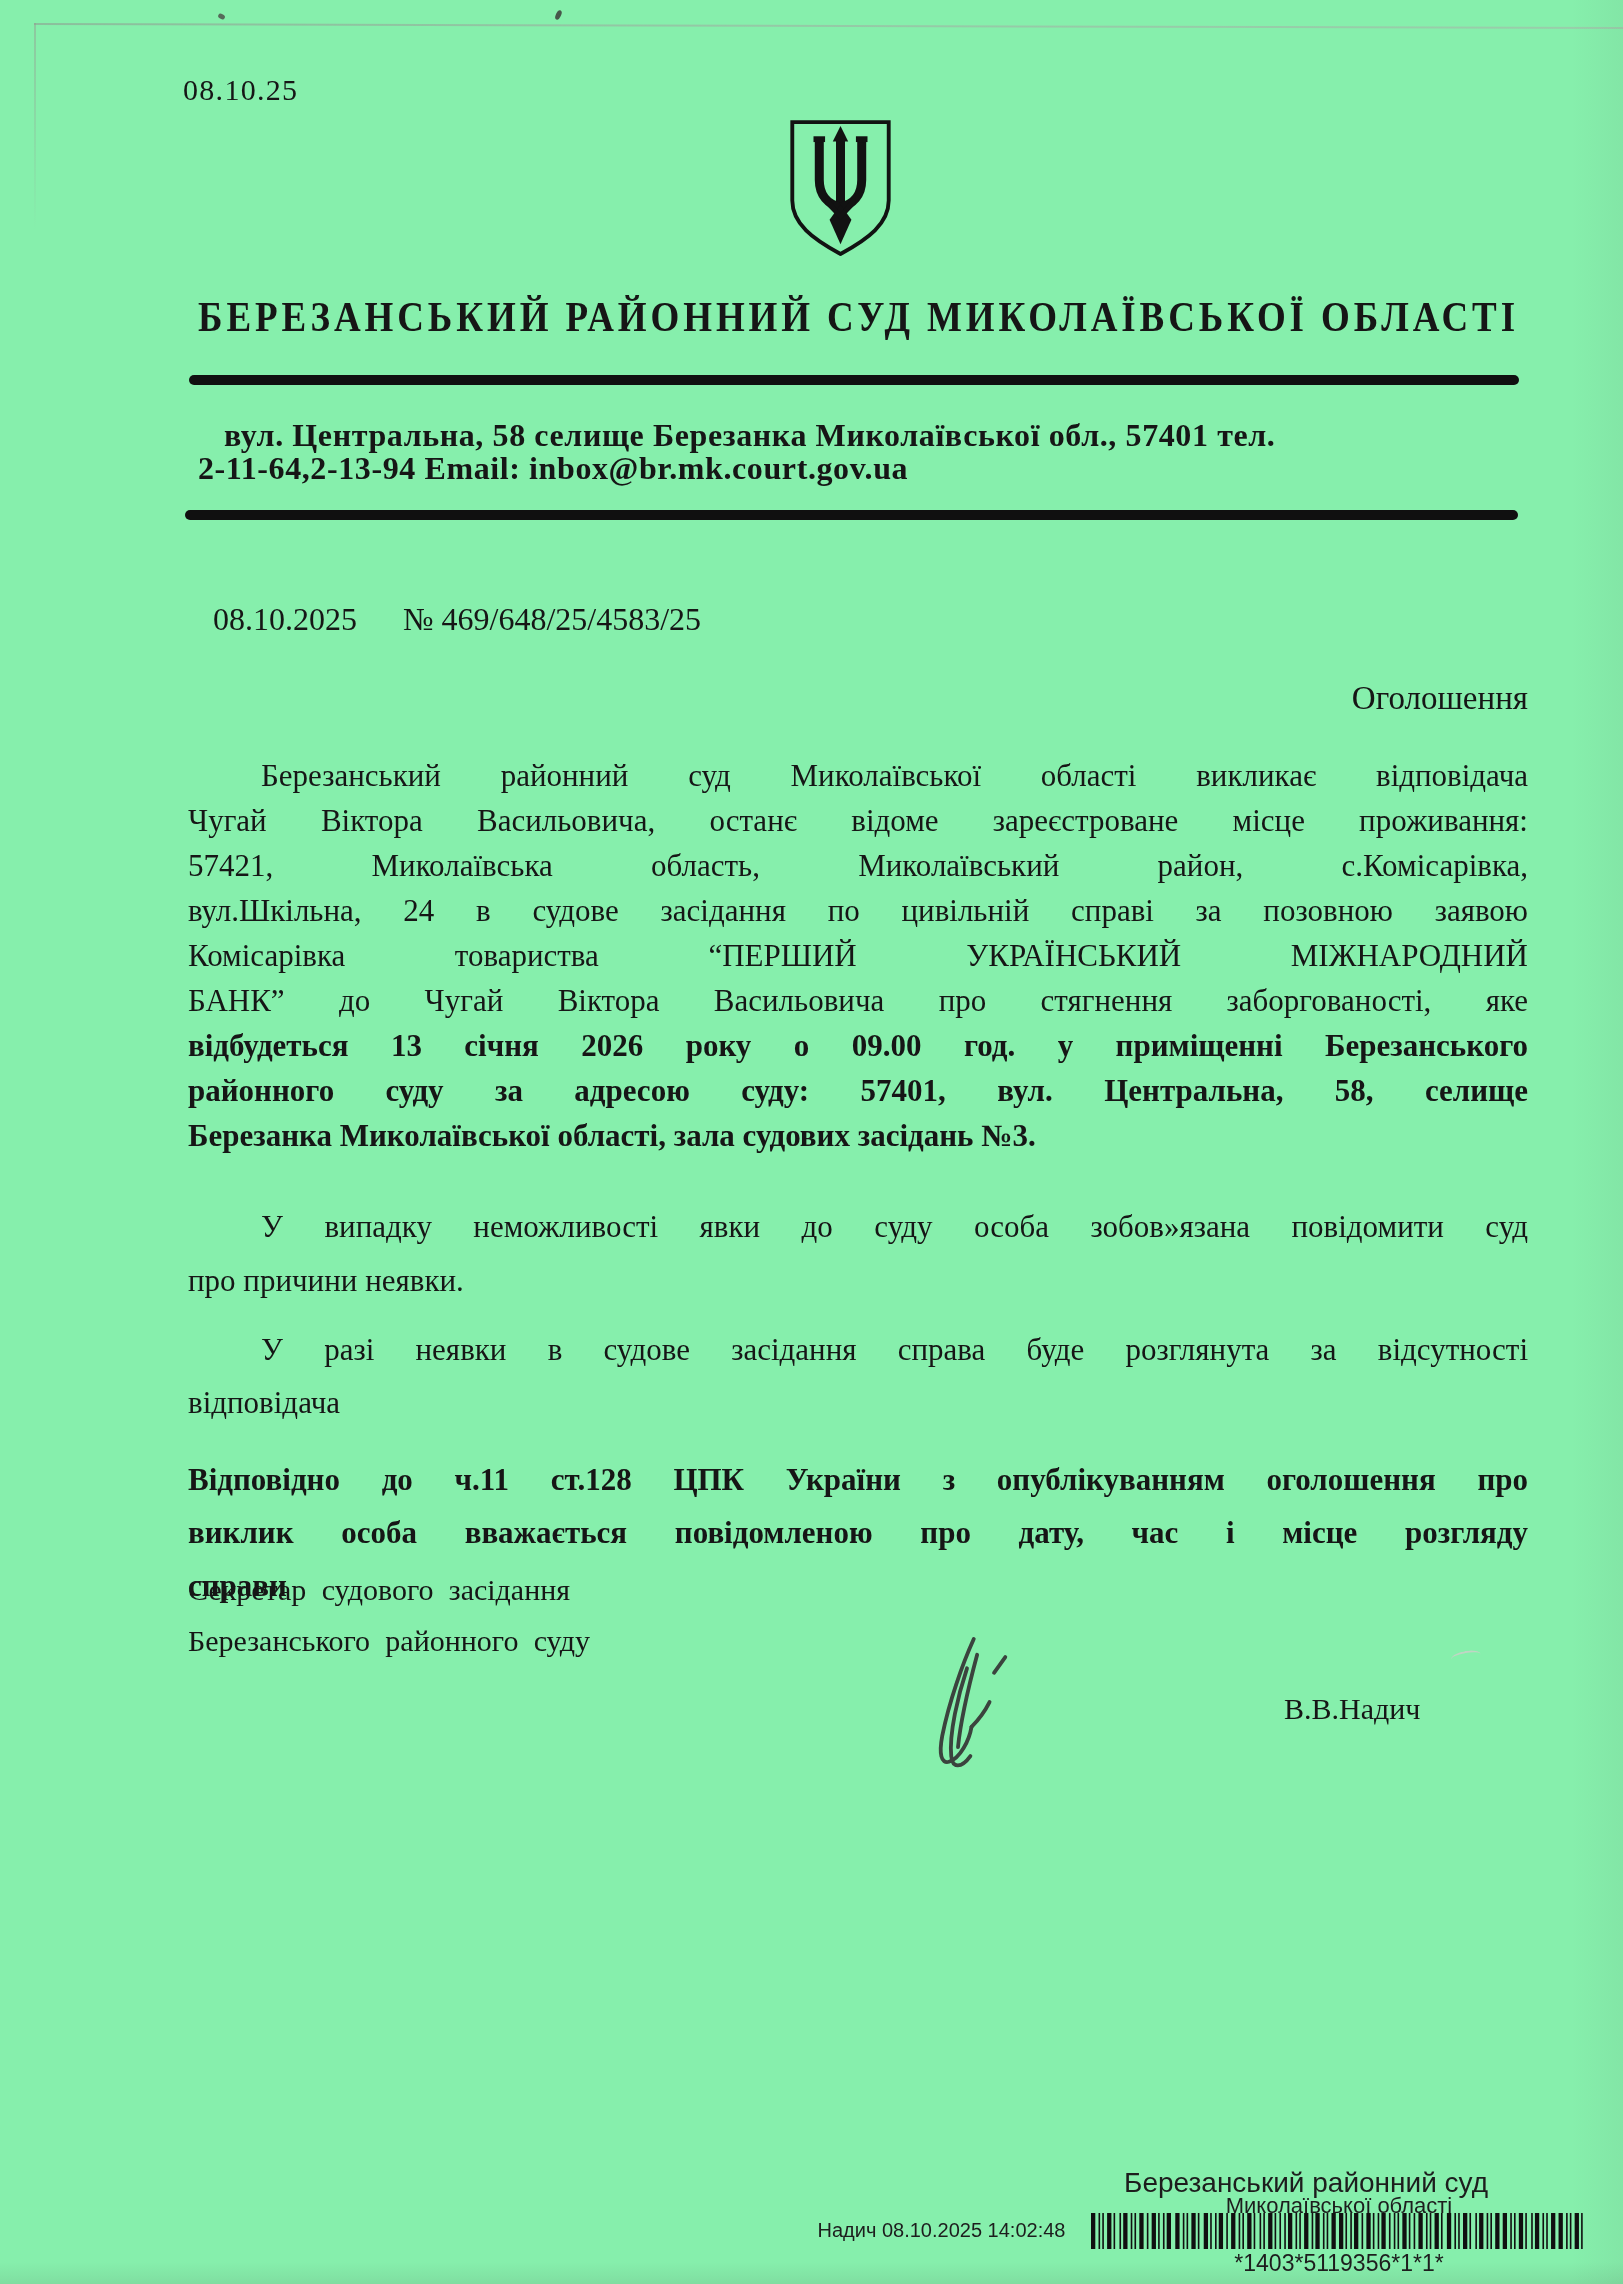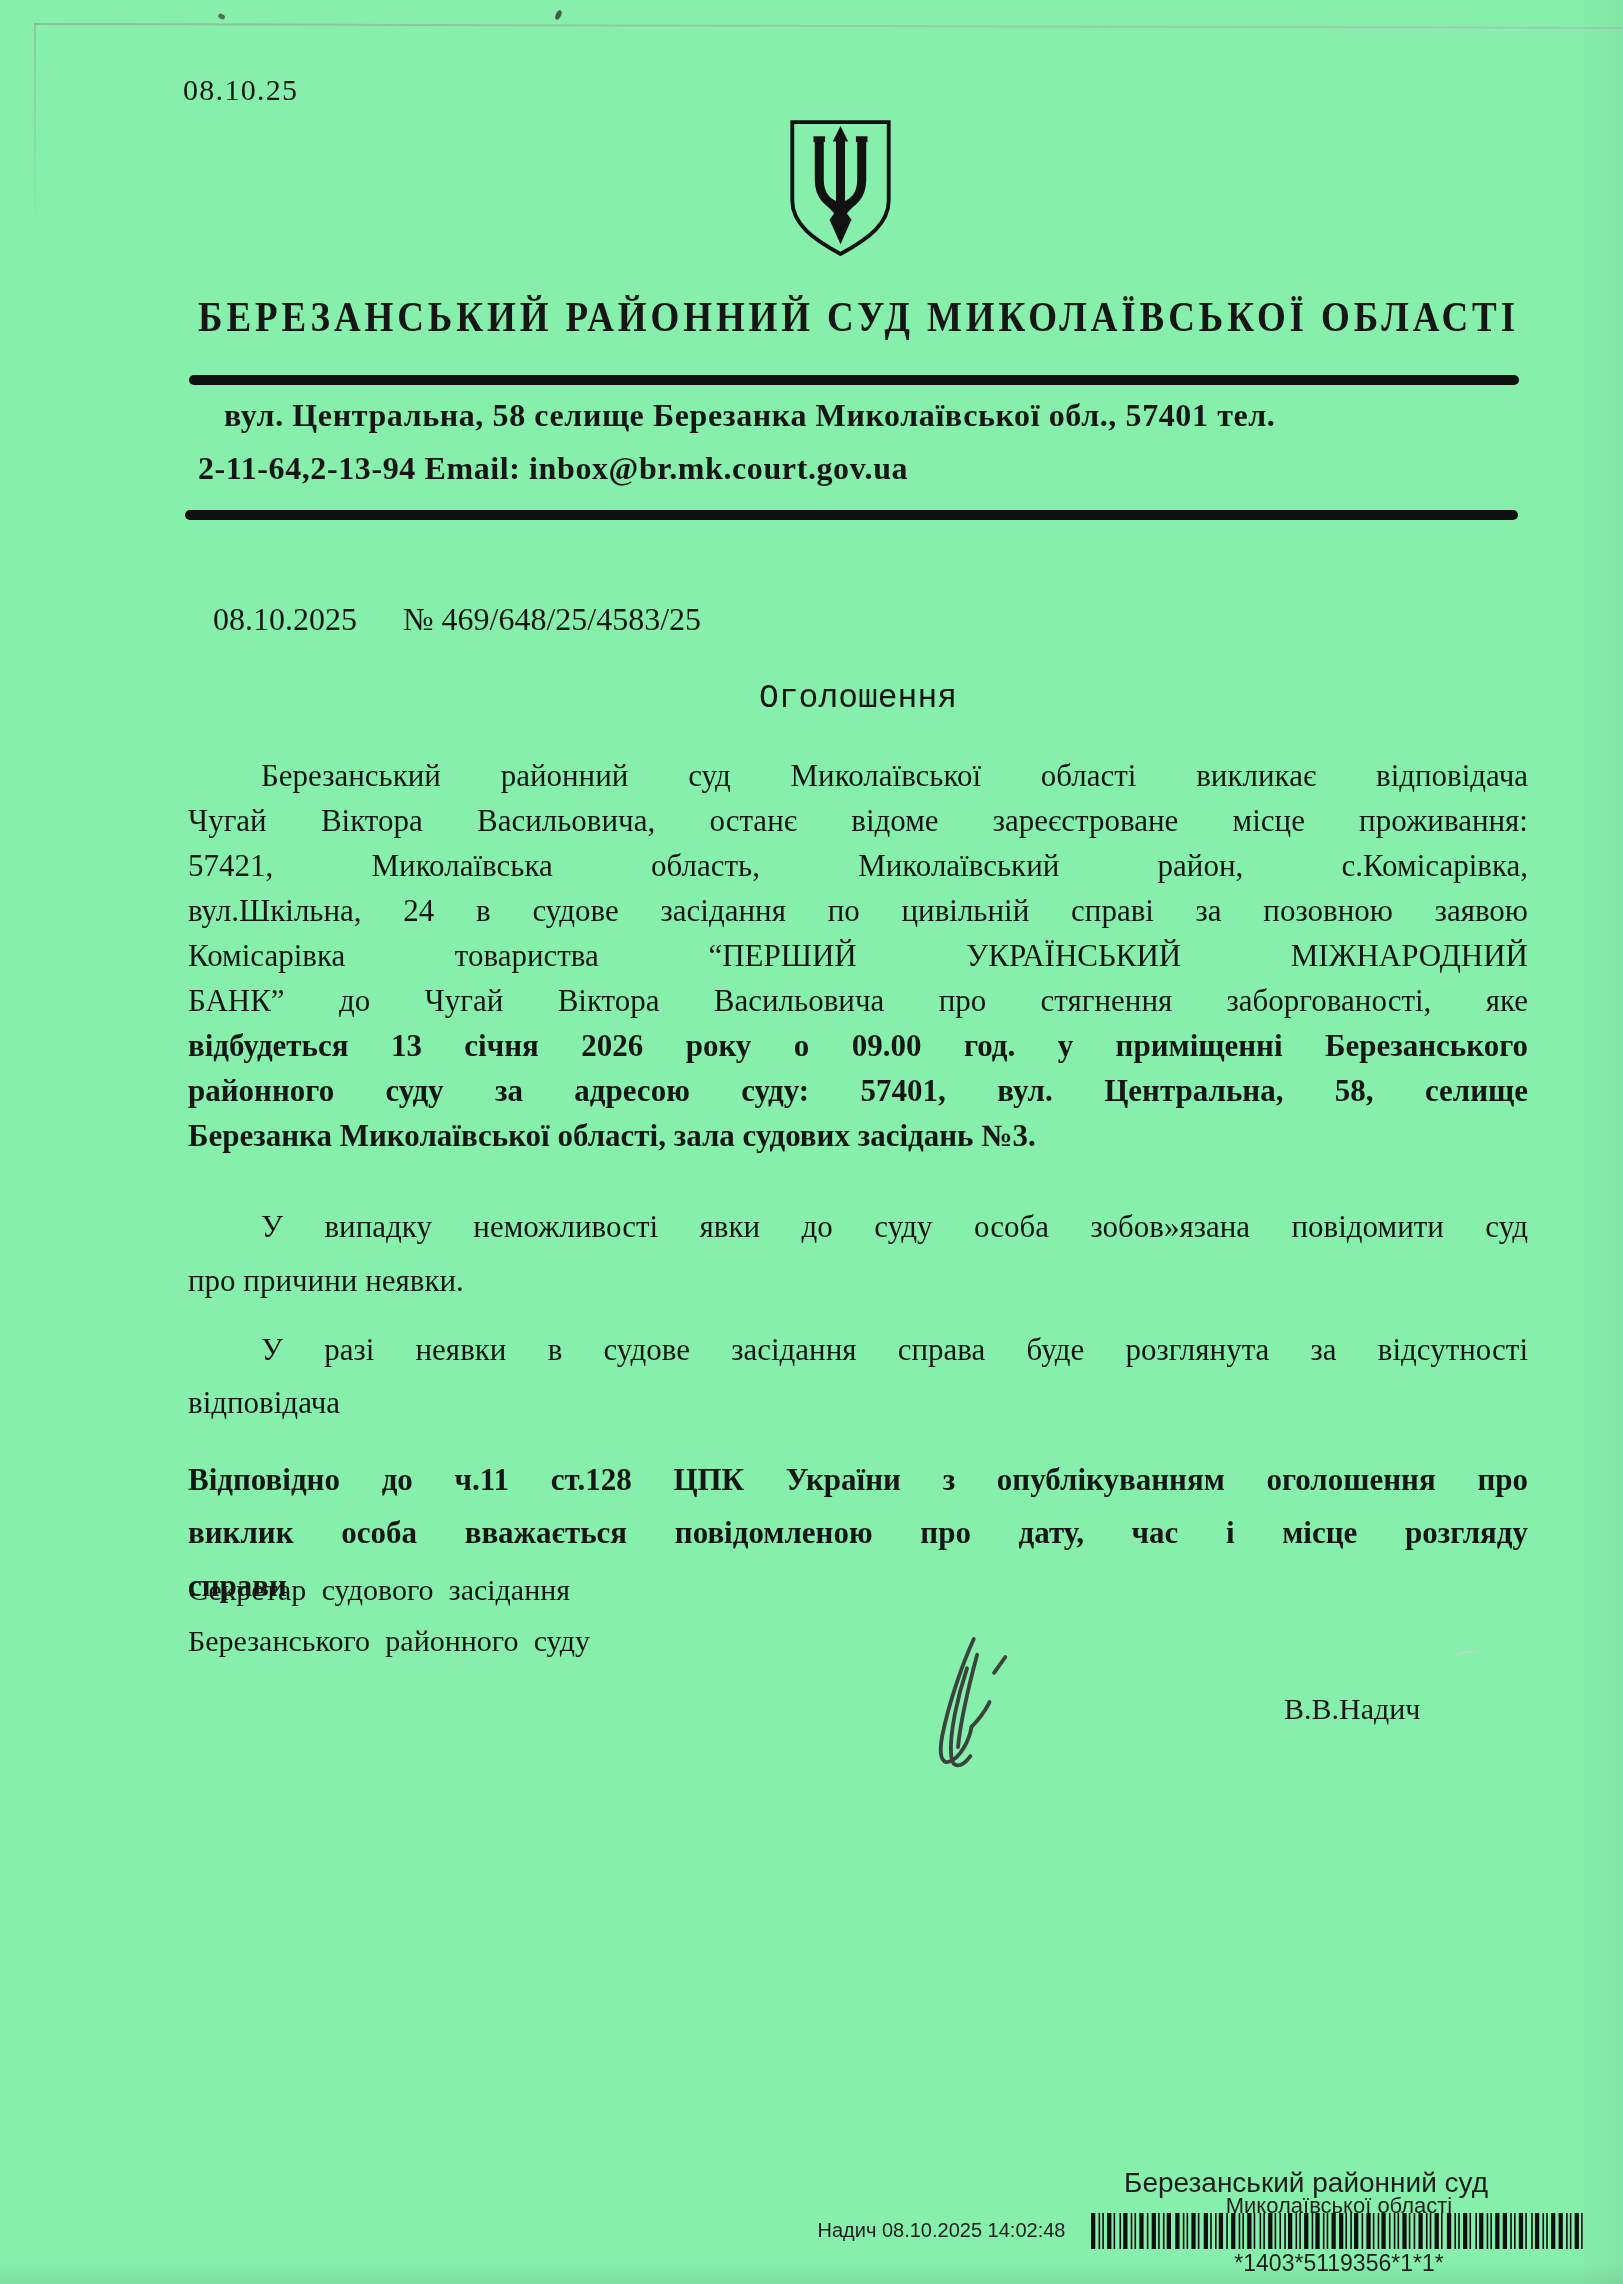--- a/index.html
+++ b/index.html
@@ -27,26 +27,26 @@
   
   .scan-date{position:absolute;left:183px;top:73px;font-size:30px;letter-spacing:1.3px;}
   .emblem{position:absolute;left:785px;top:117px;width:111px;height:153px;}
   .court-name{position:absolute;left:156px;top:293px;width:1405px;text-align:center;
     font-weight:bold;font-size:37px;letter-spacing:3.9px;transform:scaleY(1.12);
     transform-origin:center top;white-space:nowrap;}
   .bar{position:absolute;height:9.7px;background:#101010;border-radius:5.2px;}
   .bar1{left:189px;top:375px;width:1330px;}
   .bar2{left:185px;top:510px;width:1333px;}
   .addr{position:absolute;font-weight:bold;font-size:32px;letter-spacing:0.6px;white-space:nowrap;}
-  .addr1{left:224px;top:397px;}
+  .addr1{left:224px;top:417px;}
   .addr2{left:198px;top:450px;}
   
   .refline{position:absolute;left:213px;top:601px;font-size:32px;white-space:nowrap;}
   .refline .ref-date{margin-right:38px;}
-  .doc-title{position:absolute;left:188px;top:680px;width:1340px;text-align:center;font-size:33px;font-family:Liberation Mono, monospace;}
+  .doc-title{position:absolute;left:188px;top:680px;width:1340px;text-align:right;font-size:33px;}
   
   .para{position:absolute;left:188px;width:1340px;font-size:31px;}
   .para .line{text-align:justify;text-align-last:justify;white-space:normal;}
   .para .line.indent{text-indent:73px;}
   .para .line.last{text-align-last:left;}
   .para .line.bold{font-weight:bold;}
   .p1{top:753px;} .p1 .line{height:45px;line-height:45px;}
   .p2{top:1200px;} .p2 .line{height:54px;line-height:54px;}
   .p3{top:1323px;} .p3 .line{height:53px;line-height:53px;}
   .p4{top:1453px;} .p4 .line{height:53px;line-height:53px;}

